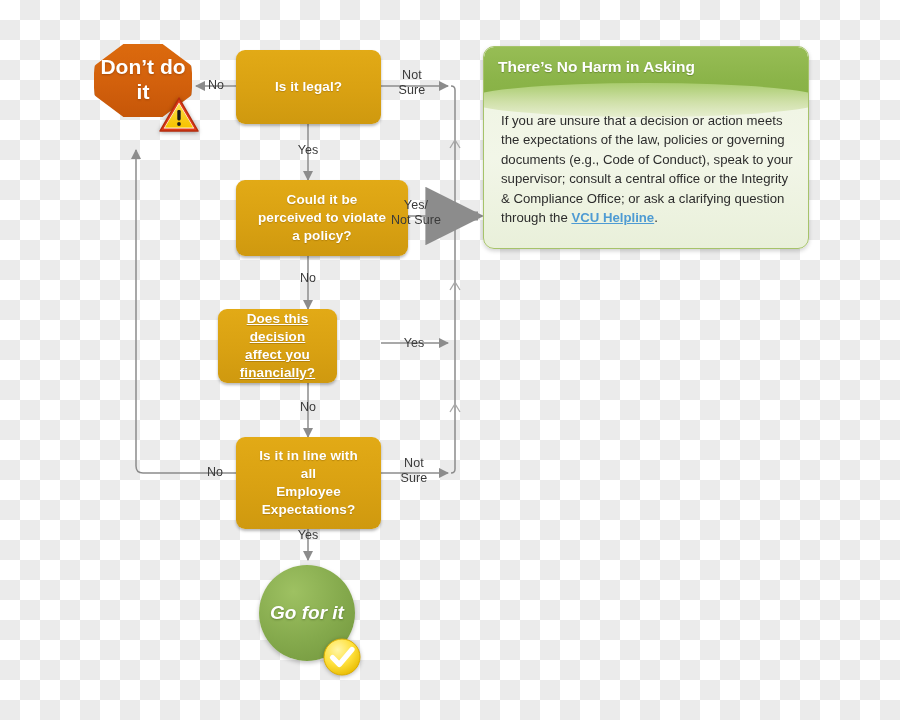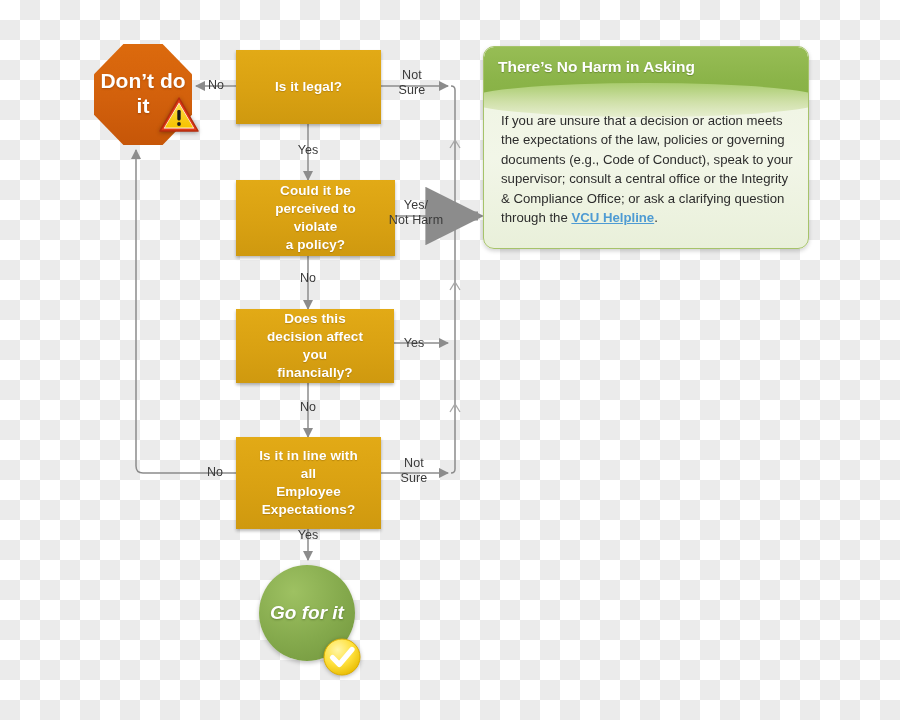--- a/index.html
+++ b/index.html
@@ -27,41 +27,41 @@
     position: absolute;
     left: 0; top: 0;
     width: 900px; height: 720px;
     pointer-events: none;
   }
 
   
   .dbox {
     position: absolute;
     box-sizing: border-box;
-    border-radius: 0;
+    border-radius: 9px;
     background: linear-gradient(180deg, #e2aa16 0%, #d9a112 55%, #cf990f 100%);
     box-shadow: 0 2px 3px rgba(0,0,0,0.28);
     display: flex;
     align-items: center;
     justify-content: center;
     text-align: center;
     color: #ffffff;
     font-weight: bold;
     font-size: 13.5px;
     line-height: 1.33;
     padding: 4px 20px;
     letter-spacing: 0.1px;
     text-shadow: 0 1px 1px rgba(120,80,0,0.35);
   }
 
   
   #stop-node {
     position: absolute;
     left: 94px; top: 44px;
-    width: 98px; height: 101px;
+    width: 98px; height: 73px;
     background: linear-gradient(180deg, #dc6a0d 0%, #d2600c 55%, #c65608 100%);
     clip-path: polygon(30% 0%, 70% 0%, 100% 30%, 100% 70%, 70% 100%, 30% 100%, 0% 70%, 0% 30%);
     filter: drop-shadow(0 2px 3px rgba(0,0,0,0.3));
     display: flex;
     align-items: center;
     justify-content: center;
     border-radius: 29px;
   }
   #stop-label {
     color: #ffffff;
@@ -236,27 +236,27 @@
       </linearGradient>
     </defs>
     <rect x="19.3" y="15" width="3.4" height="10.5" rx="1.4" fill="#1a1a1a"></rect>
     <circle cx="21" cy="29" r="1.9" fill="#1a1a1a"></circle>
   </svg>
 
   <div class="dbox" style="left:236px; top:50px; width:145px; height:74px;">
     <span style="white-space:pre-line">Is it legal?</span>
   </div>
 
-  <div class="dbox" style="left:236px; top:180px; width:159px; height:76px;">
+  <div class="dbox" style="left:236px; top:180px; width:172px; height:76px;">
     <span style="white-space:pre-line">Could it be
 perceived to violate
 a policy?</span>
   </div>
 
-  <div class="dbox" style="left:236px; top:309px; width:158px; height:74px;">
+  <div class="dbox" style="left:218px; top:309px; width:119px; height:74px;text-decoration:underline;">
     <span style="white-space:pre-line">Does this
 decision affect you
 financially?</span>
   </div>
 
   <div class="dbox" style="left:236px; top:437px; width:145px; height:92px;">
     <span style="white-space:pre-line">Is it in line with all
 Employee
 Expectations?</span>
   </div>
@@ -284,21 +284,21 @@
   </div>
 
   <div class="elabel" style="left:201px; top:78px; width:30px;">No</div>
 
   <div class="elabel" style="left:389px; top:68px; width:46px;">Not
 Sure</div>
 
   <div class="elabel" style="left:288px; top:143px; width:40px;">Yes</div>
 
   <div class="elabel" style="left:383px; top:198px; width:66px;">Yes/
-Not Harm</div>
+Not Sure</div>
 
   <div class="elabel" style="left:290px; top:271px; width:36px;">No</div>
 
   <div class="elabel" style="left:396px; top:336px; width:36px;">Yes</div>
 
   <div class="elabel" style="left:290px; top:400px; width:36px;">No</div>
 
   <div class="elabel" style="left:197px; top:465px; width:36px;">No</div>
 
   <div class="elabel" style="left:391px; top:456px; width:46px;">Not

